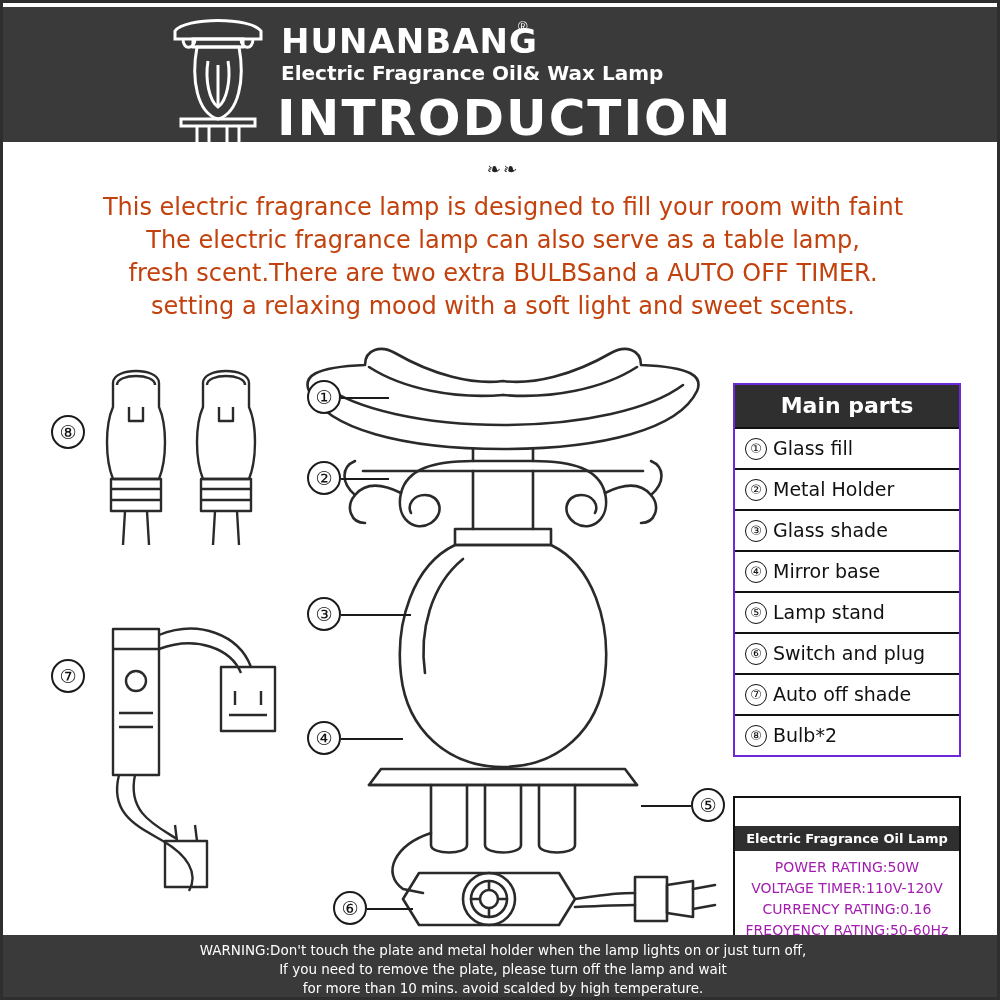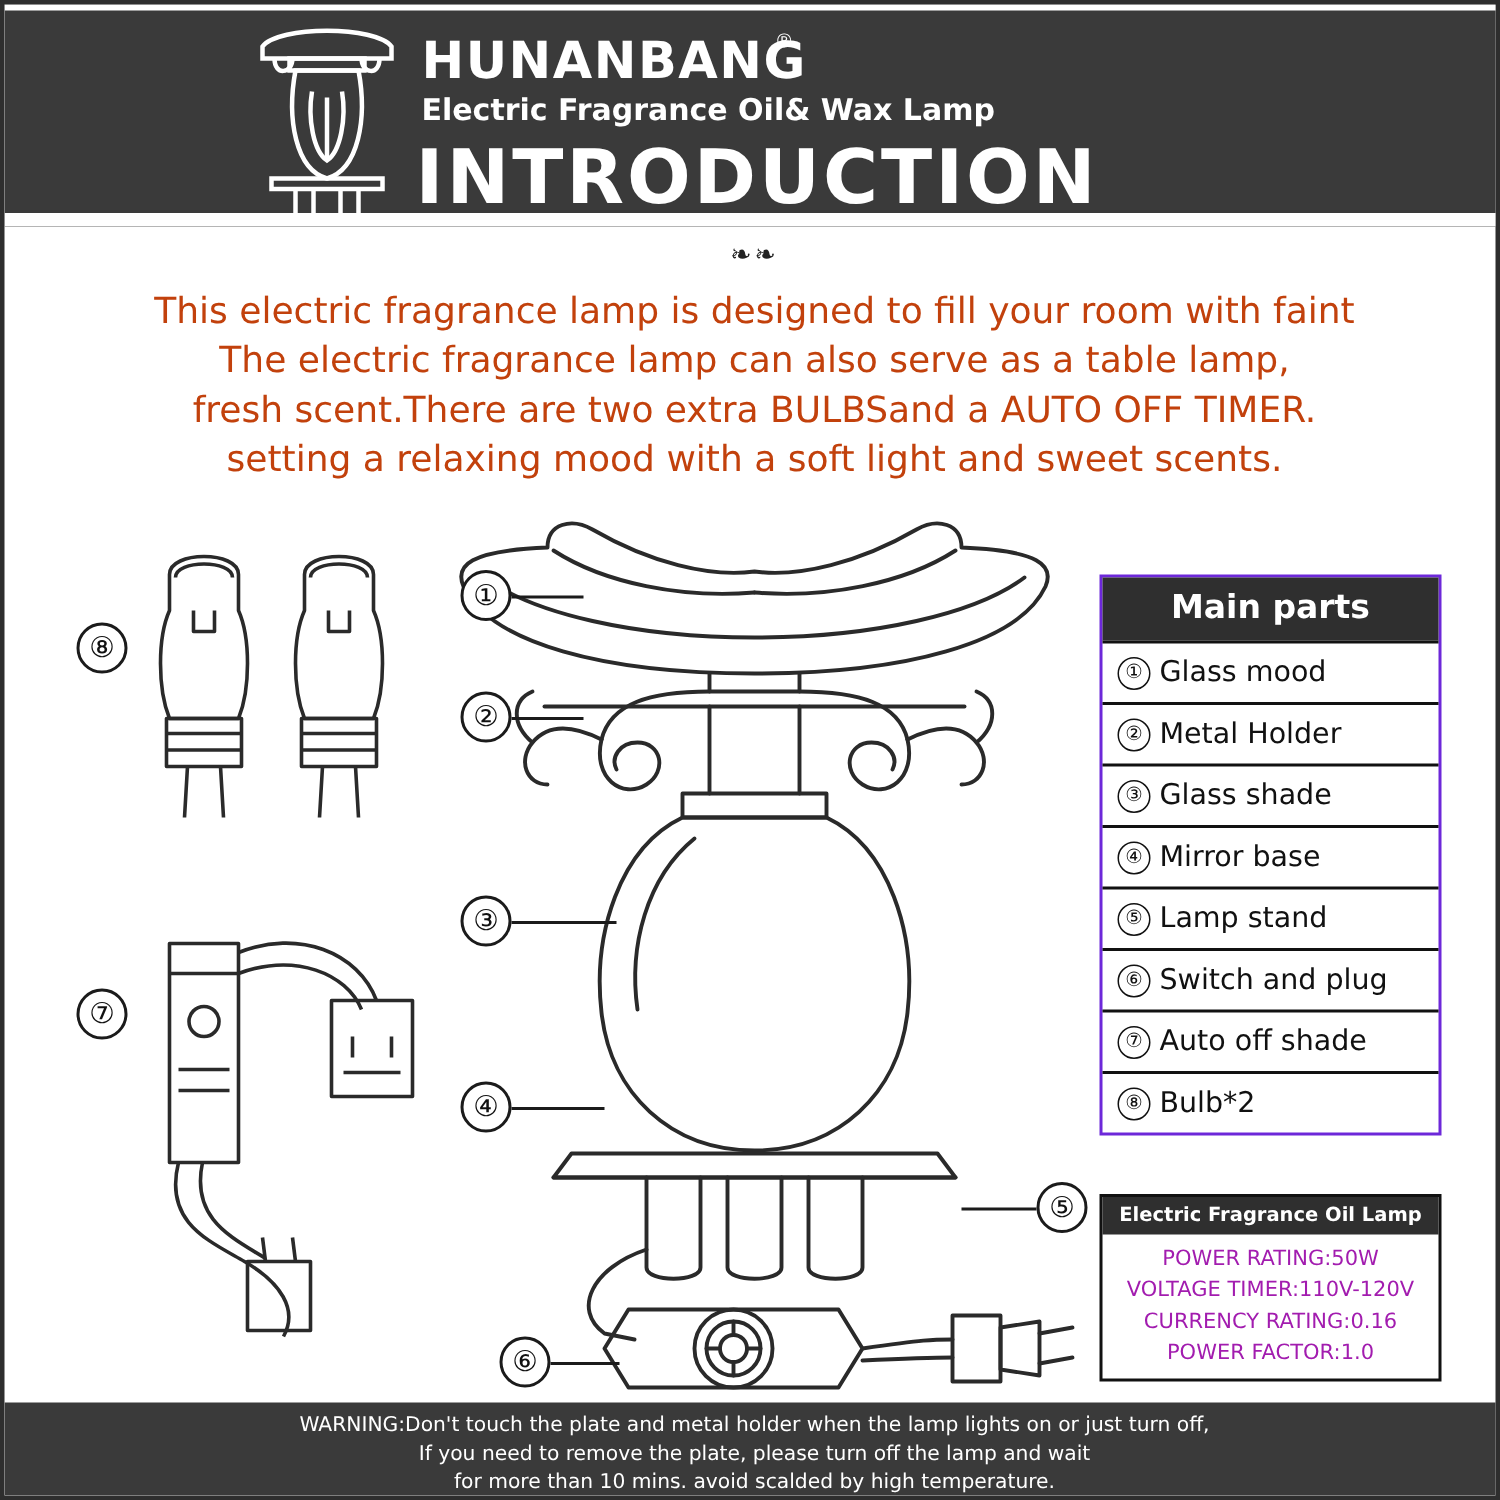--- a/index.html
+++ b/index.html
@@ -197,20 +197,21 @@
     box-sizing: border-box;
   }
   #spec-header {
     background: #2f2f2f;
     color: #fff;
     font-size: 13px;
     font-weight: bold;
     text-align: center;
     padding: 5px 0 5px 0;
     font-family: "DejaVu Sans", sans-serif;
+    margin-top: 28px;
   }
   .spec-row {
     font-size: 14px;
     color: #a21caf;
     text-align: center;
     padding: 3px 2px 2px 2px;
     font-family: "DejaVu Sans", sans-serif;
     white-space: nowrap;
   }
 
@@ -383,21 +384,21 @@
     <div class="leader" style="left:364px; top:575px; width:46px;"></div>
 
     <div class="callout" style="left:48px; top:326px;">⑦</div>
     <div class="callout" style="left:48px; top:82px;">⑧</div>
   </div>
 
   <div id="parts-panel">
     <div id="parts-header">Main parts</div>
 
     <div class="part-row">
-      <span class="part-num">①</span><span>Glass mood</span>
+      <span class="part-num">①</span><span>Glass fill</span>
     </div>
     <div class="part-row">
       <span class="part-num">②</span><span>Metal Holder</span>
     </div>
     <div class="part-row">
       <span class="part-num">③</span><span>Glass shade</span>
     </div>
     <div class="part-row">
       <span class="part-num">④</span><span>Mirror base</span>
     </div>
@@ -414,20 +415,21 @@
       <span class="part-num">⑧</span><span>Bulb*2</span>
     </div>
   </div>
 
   <div id="spec-panel">
     <div id="spec-header">Electric Fragrance Oil Lamp</div>
     <div style="padding:5px 0 7px 0;">
       <div class="spec-row">POWER RATING:50W</div>
       <div class="spec-row">VOLTAGE TIMER:110V-120V</div>
       <div class="spec-row">CURRENCY RATING:0.16</div>
+      <div class="spec-row">FREQYENCY RATING:50-60Hz</div>
       <div class="spec-row">POWER FACTOR:1.0</div>
     </div>
   </div>
 
   <div id="warning">
     <div>WARNING:Don't touch the plate and metal holder when the lamp lights on or just turn off,</div>
     <div>If you need to remove the plate, please turn off the lamp and wait</div>
     <div>for more than 10 mins. avoid scalded by high temperature.</div>
   </div>
 

